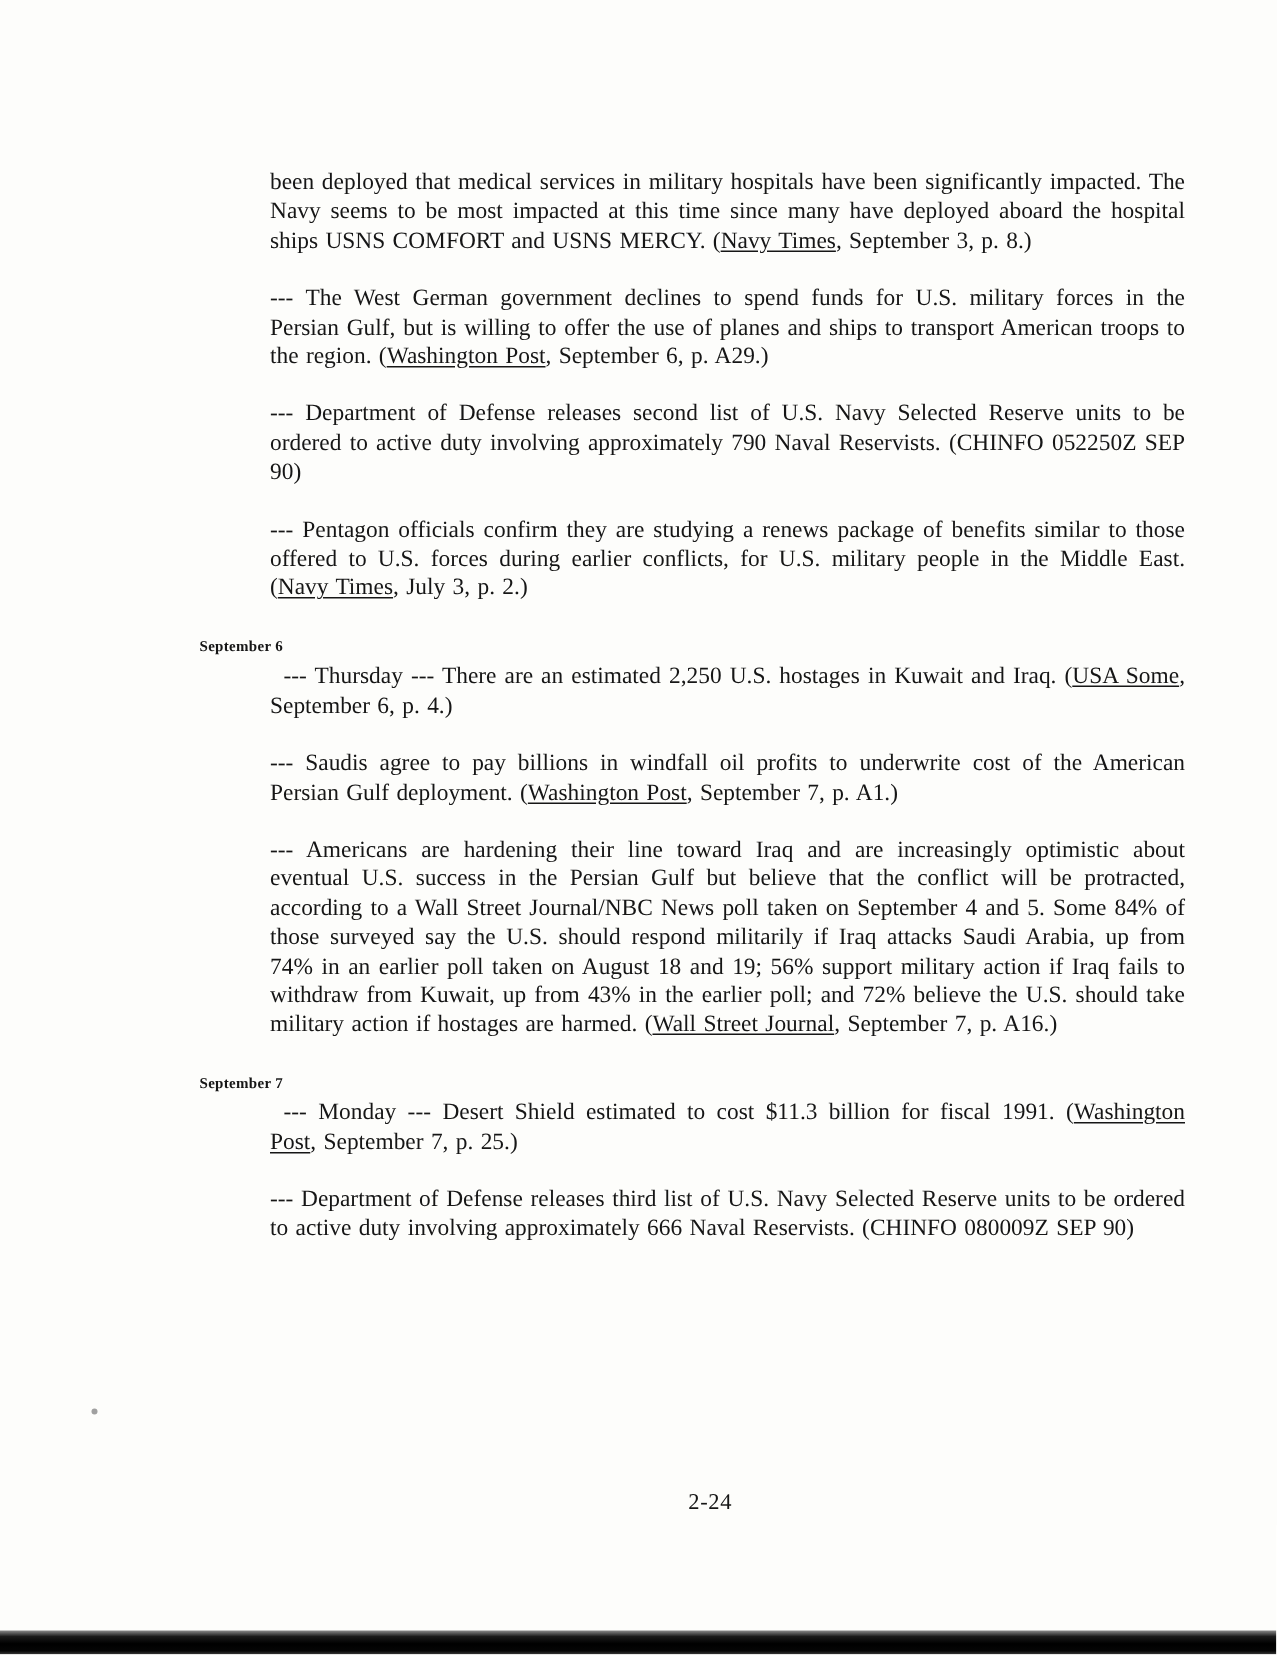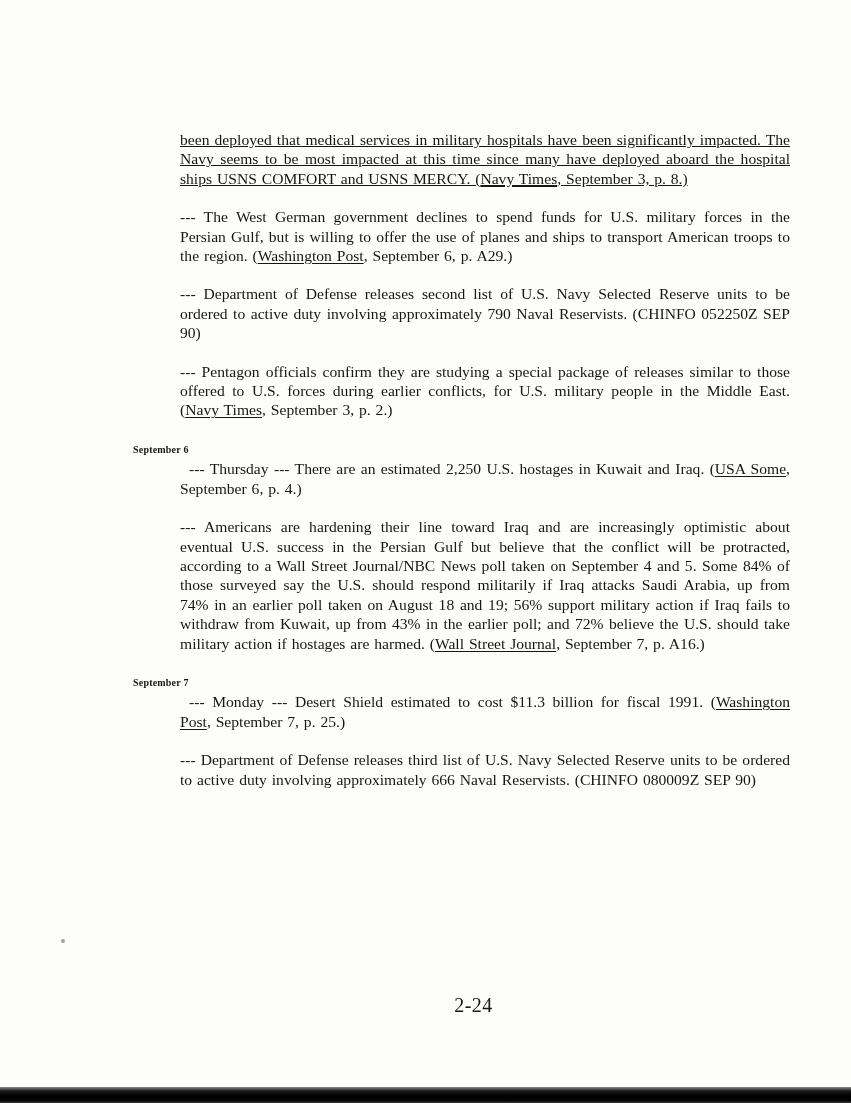--- a/index.html
+++ b/index.html
@@ -20,40 +20,40 @@
   }
   .para {
     margin: 19px 0 0 0;
     padding-left: 47px;
     text-align: justify;
     font-size: 15.6px;
     line-height: 19.4px;
     word-spacing: 1px;
   }
   section.entry { margin: 0; }
-  section.entry:first-child .para:first-child { margin-top: 18px; text-decoration: underline; }
+  section.entry:first-child .para:first-child { margin-top: 0; }
   .heading {
     margin: 20px 0 0 0;
     font-size: 10px;
     font-weight: 700;
     line-height: 19.4px;
     letter-spacing: 0.2px;
   }
   .heading + .para { margin-top: 0; }
   .indent { text-indent: 9px; }
   .u { text-decoration: underline; text-underline-offset: 2px; }
   .footer {
     position: absolute;
     top: 994px;
     left: 0;
     width: 851px;
     box-sizing: border-box;
     padding-left: 96px;
     text-align: center;
-    font-size: 20px;
+    font-size: 15px;
     letter-spacing: 0.5px;
   }
   .scan-bar {
     position: absolute;
     left: 0;
     right: 0;
     bottom: 0;
     height: 16px;
     background: linear-gradient(to bottom, #8a8a8a 0%, #1a1a1a 25%, #000000 55%, #050505 85%, #3a3a3a 100%);
   }
@@ -71,26 +71,27 @@
 </head>
 <body>
 
 <div class="page">
   <div class="content">
 
     <section class="entry">
       <p class="para"><span>been deployed that medical services in military hospitals have been significantly impacted. The Navy seems to be most impacted at this time since many have deployed aboard the hospital ships USNS COMFORT and USNS MERCY. (</span><span class="u">Navy Times</span><span>, September 3, p. 8.)</span></p>
       <p class="para"><span>--- The West German government declines to spend funds for U.S. military forces in the Persian Gulf, but is willing to offer the use of planes and ships to transport American troops to the region. (</span><span class="u">Washington Post</span><span>, September 6, p. A29.)</span></p>
       <p class="para"><span>--- Department of Defense releases second list of U.S. Navy Selected Reserve units to be ordered to active duty involving approximately 790 Naval Reservists. (CHINFO 052250Z SEP 90)</span></p>
-      <p class="para"><span>--- Pentagon officials confirm they are studying a special package of releases similar to those offered to U.S. forces during earlier conflicts, for U.S. military people in the Middle East. (</span><span class="u">Navy Times</span><span>, September 3, p. 2.)</span></p>
+      <p class="para"><span>--- Pentagon officials confirm they are studying a renews package of benefits similar to those offered to U.S. forces during earlier conflicts, for U.S. military people in the Middle East. (</span><span class="u">Navy Times</span><span>, July 3, p. 2.)</span></p>
     </section>
 
     <section class="entry">
       <h2 class="heading">September 6</h2>
       <p class="para indent"><span>--- Thursday --- There are an estimated 2,250 U.S. hostages in Kuwait and Iraq. (</span><span class="u">USA Some</span><span>, September 6, p. 4.)</span></p>
+      <p class="para"><span>--- Saudis agree to pay billions in windfall oil profits to underwrite cost of the American Persian Gulf deployment. (</span><span class="u">Washington Post</span><span>, September 7, p. A1.)</span></p>
       <p class="para"><span>--- Americans are hardening their line toward Iraq and are increasingly optimistic about eventual U.S. success in the Persian Gulf but believe that the conflict will be protracted, according to a Wall Street Journal/NBC News poll taken on September 4 and 5. Some 84% of those surveyed say the U.S. should respond militarily if Iraq attacks Saudi Arabia, up from 74% in an earlier poll taken on August 18 and 19; 56% support military action if Iraq fails to withdraw from Kuwait, up from 43% in the earlier poll; and 72% believe the U.S. should take military action if hostages are harmed. (</span><span class="u">Wall Street Journal</span><span>, September 7, p. A16.)</span></p>
     </section>
 
     <section class="entry">
       <h2 class="heading">September 7</h2>
       <p class="para indent"><span>--- Monday --- Desert Shield estimated to cost $11.3 billion for fiscal 1991. (</span><span class="u">Washington Post</span><span>, September 7, p. 25.)</span></p>
       <p class="para"><span>--- Department of Defense releases third list of U.S. Navy Selected Reserve units to be ordered to active duty involving approximately 666 Naval Reservists. (CHINFO 080009Z SEP 90)</span></p>
     </section>
 
   </div>

